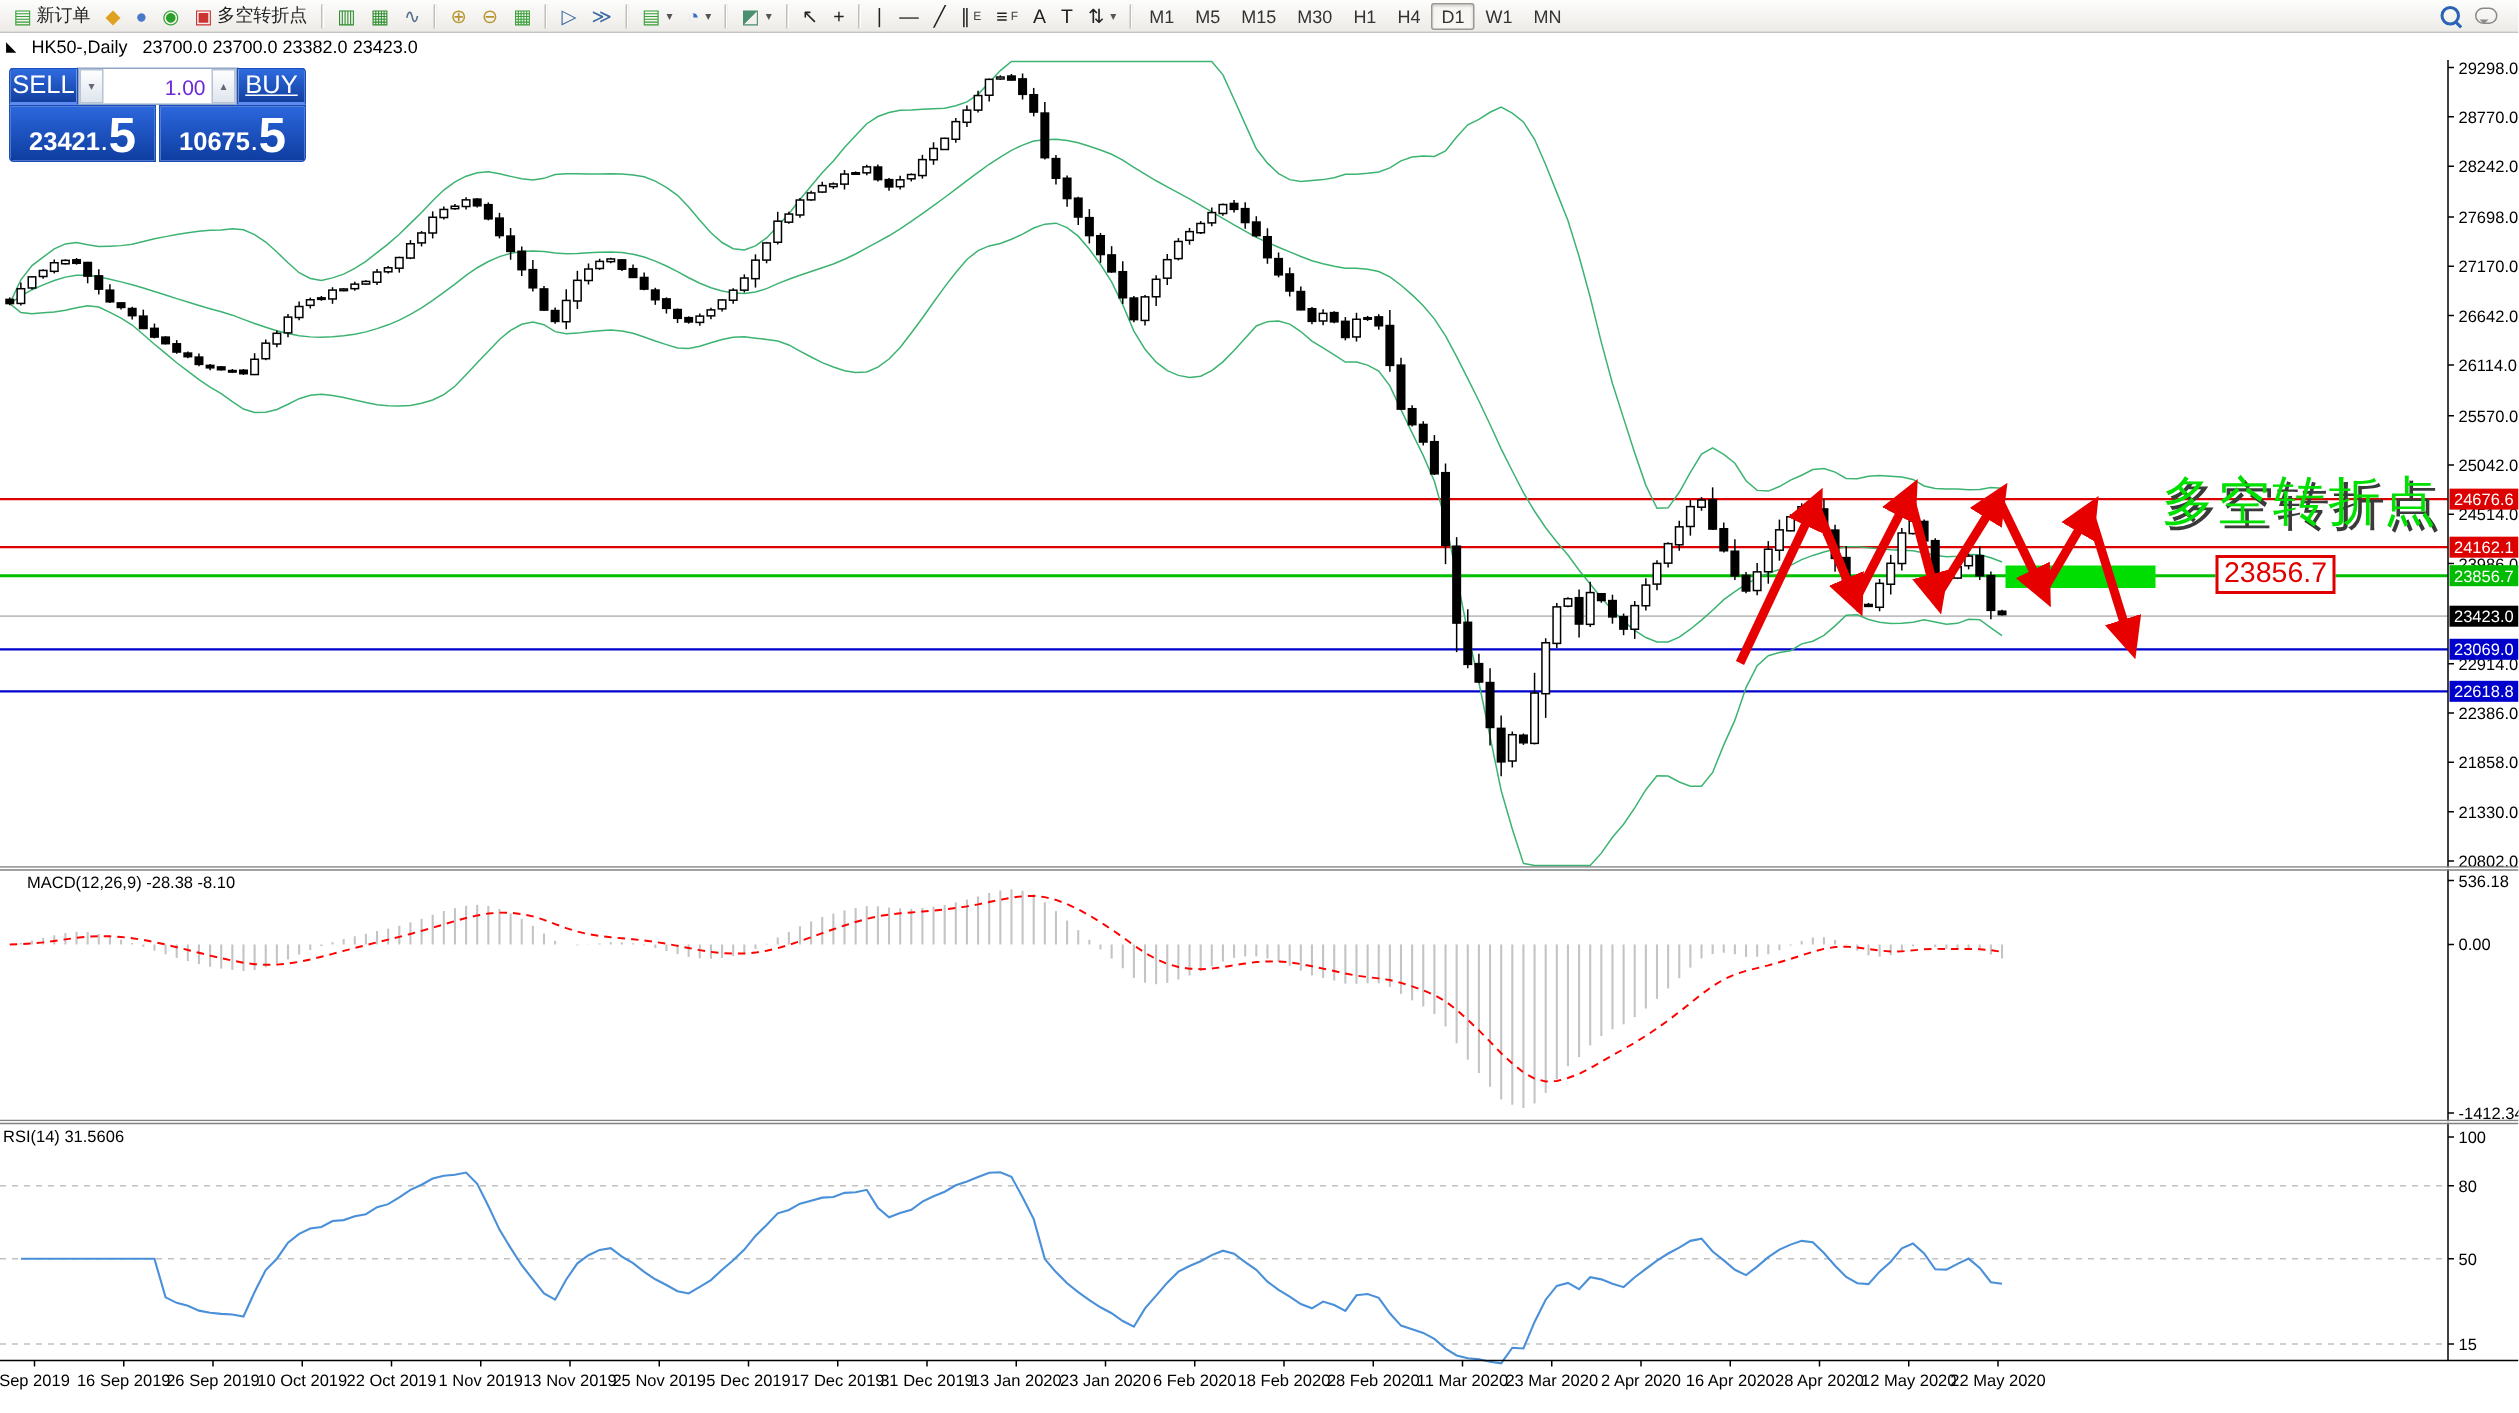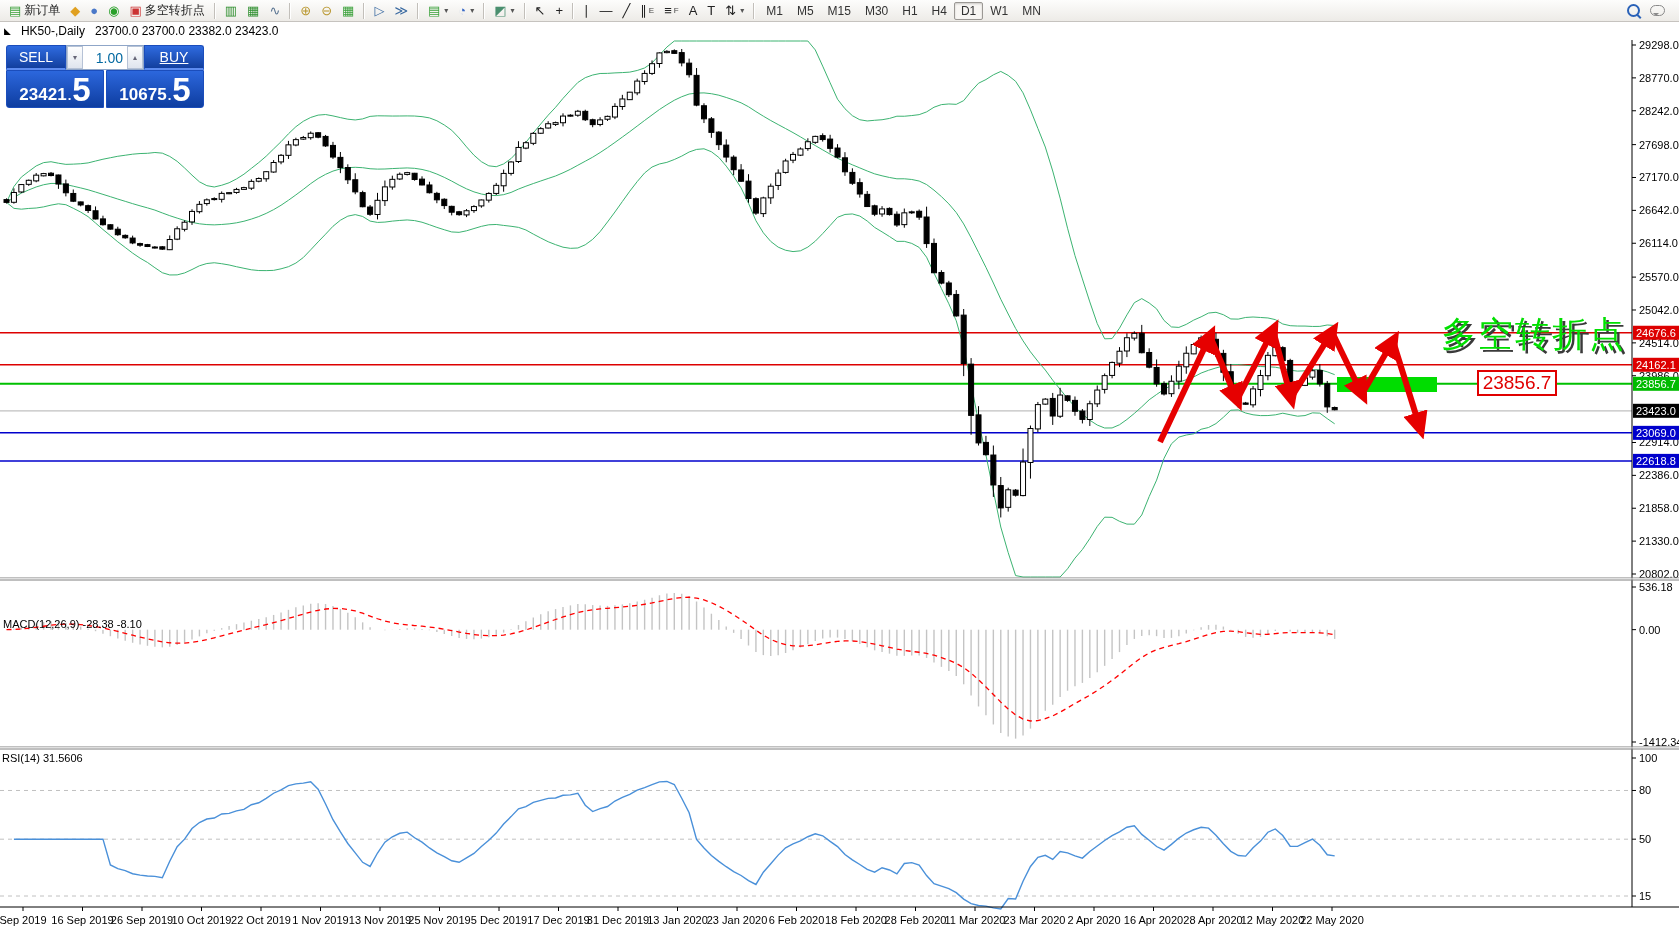--- a/index.html
+++ b/index.html
@@ -21,28 +21,28 @@
   .lens:after{content:"";position:absolute;width:2px;height:5px;background:#2a62b8;transform:rotate(-45deg);left:9px;top:8px;}
   .bubble{width:13px;height:9px;border:1.5px solid #8a8a8a;border-radius:6px;position:relative;display:inline-block;}
   .bubble:after{content:"";position:absolute;left:2px;bottom:-4px;border:3px solid transparent;border-top-color:#8a8a8a;}
   
   #chart-title{position:absolute;left:0;top:22px;width:1679px;height:18px;background:#fff;z-index:25;
     font-size:12px;color:#000;display:flex;align-items:center;gap:10px;padding-left:4px;}
   #chart-title .tri{font-size:9px;color:#000;}
   
   #trade{position:absolute;left:6px;top:45px;z-index:28;width:198px;font-family:"Liberation Sans",sans-serif;}
   #trade .row1{display:flex;height:25px;gap:0;}
-  .tp-btn{width:60px;background:linear-gradient(#2f6be0,#123f9e);color:#fff;font-size:14px;
+  .tp-btn{width:46px;background:linear-gradient(#2f6be0,#123f9e);color:#fff;font-size:17px;
      display:flex;align-items:center;justify-content:center;border:1px solid #1b4dbb;box-sizing:border-box;}
   .tp-btn.sell{border-radius:3px 0 0 0;border-bottom:2px solid #5d8cf0;}
   .tp-btn.buy{border-radius:0 3px 0 0;border-bottom:2px solid #5d8cf0;text-decoration:underline;}
   .vol-wrap{flex:1;display:flex;background:#fff;border:1px solid #8fa6c8;box-sizing:border-box;}
   .spin{width:16px;display:flex;align-items:center;justify-content:center;font-size:8px;color:#667;
         background:linear-gradient(#fefefe,#dfe5ee);border:1px solid #b6c2d6;box-sizing:border-box;}
-  .vol{flex:1;display:flex;align-items:center;justify-content:flex-end;padding-right:4px;font-size:14px;color:#0369a1;}
+  .vol{flex:1;display:flex;align-items:center;justify-content:flex-end;padding-right:4px;font-size:14px;color:#6d28d9;}
   #trade .row2{display:flex;gap:2px;height:38px;}
   .px-box{flex:1;background:linear-gradient(#2c67dd,#0e3da0);color:#fff;display:flex;align-items:flex-end;justify-content:center;
      border:1px solid #1b4dbb;box-sizing:border-box;padding-bottom:2px;}
   .px-box.left{border-radius:0 0 0 3px;}
   .px-box.right{border-radius:0 0 3px 0;}
   .px-main{font-size:17px;font-weight:bold;line-height:20px;}
   .px-dot{font-size:13px;font-weight:bold;margin:0 1px;line-height:18px;}
   .px-big{font-size:33px;font-weight:bold;line-height:30px;}
   
   .pane-label{position:absolute;font-size:11px;color:#000;z-index:20;}
@@ -872,17 +872,17 @@
       <span class="px-big">5</span>
     </div>
     <div class="px-box right">
       <span class="px-main">10675</span>
       <span class="px-dot">.</span>
       <span class="px-big">5</span>
     </div>
   </div>
 </div>
 
-<div class="pane-label" style="left:3px;top:583px;margin-top:35px;">MACD(12,26,9) -28.38 -8.10</div>
+<div class="pane-label" style="left:18px;top:583px;">MACD(12,26,9) -28.38 -8.10</div>
 <div class="pane-label" style="left:2px;top:752px;">RSI(14) 31.5606</div>
 
 <div id="annot">多空转折点</div>
 <div id="annot-box">23856.7</div>
 
 </body></html>

